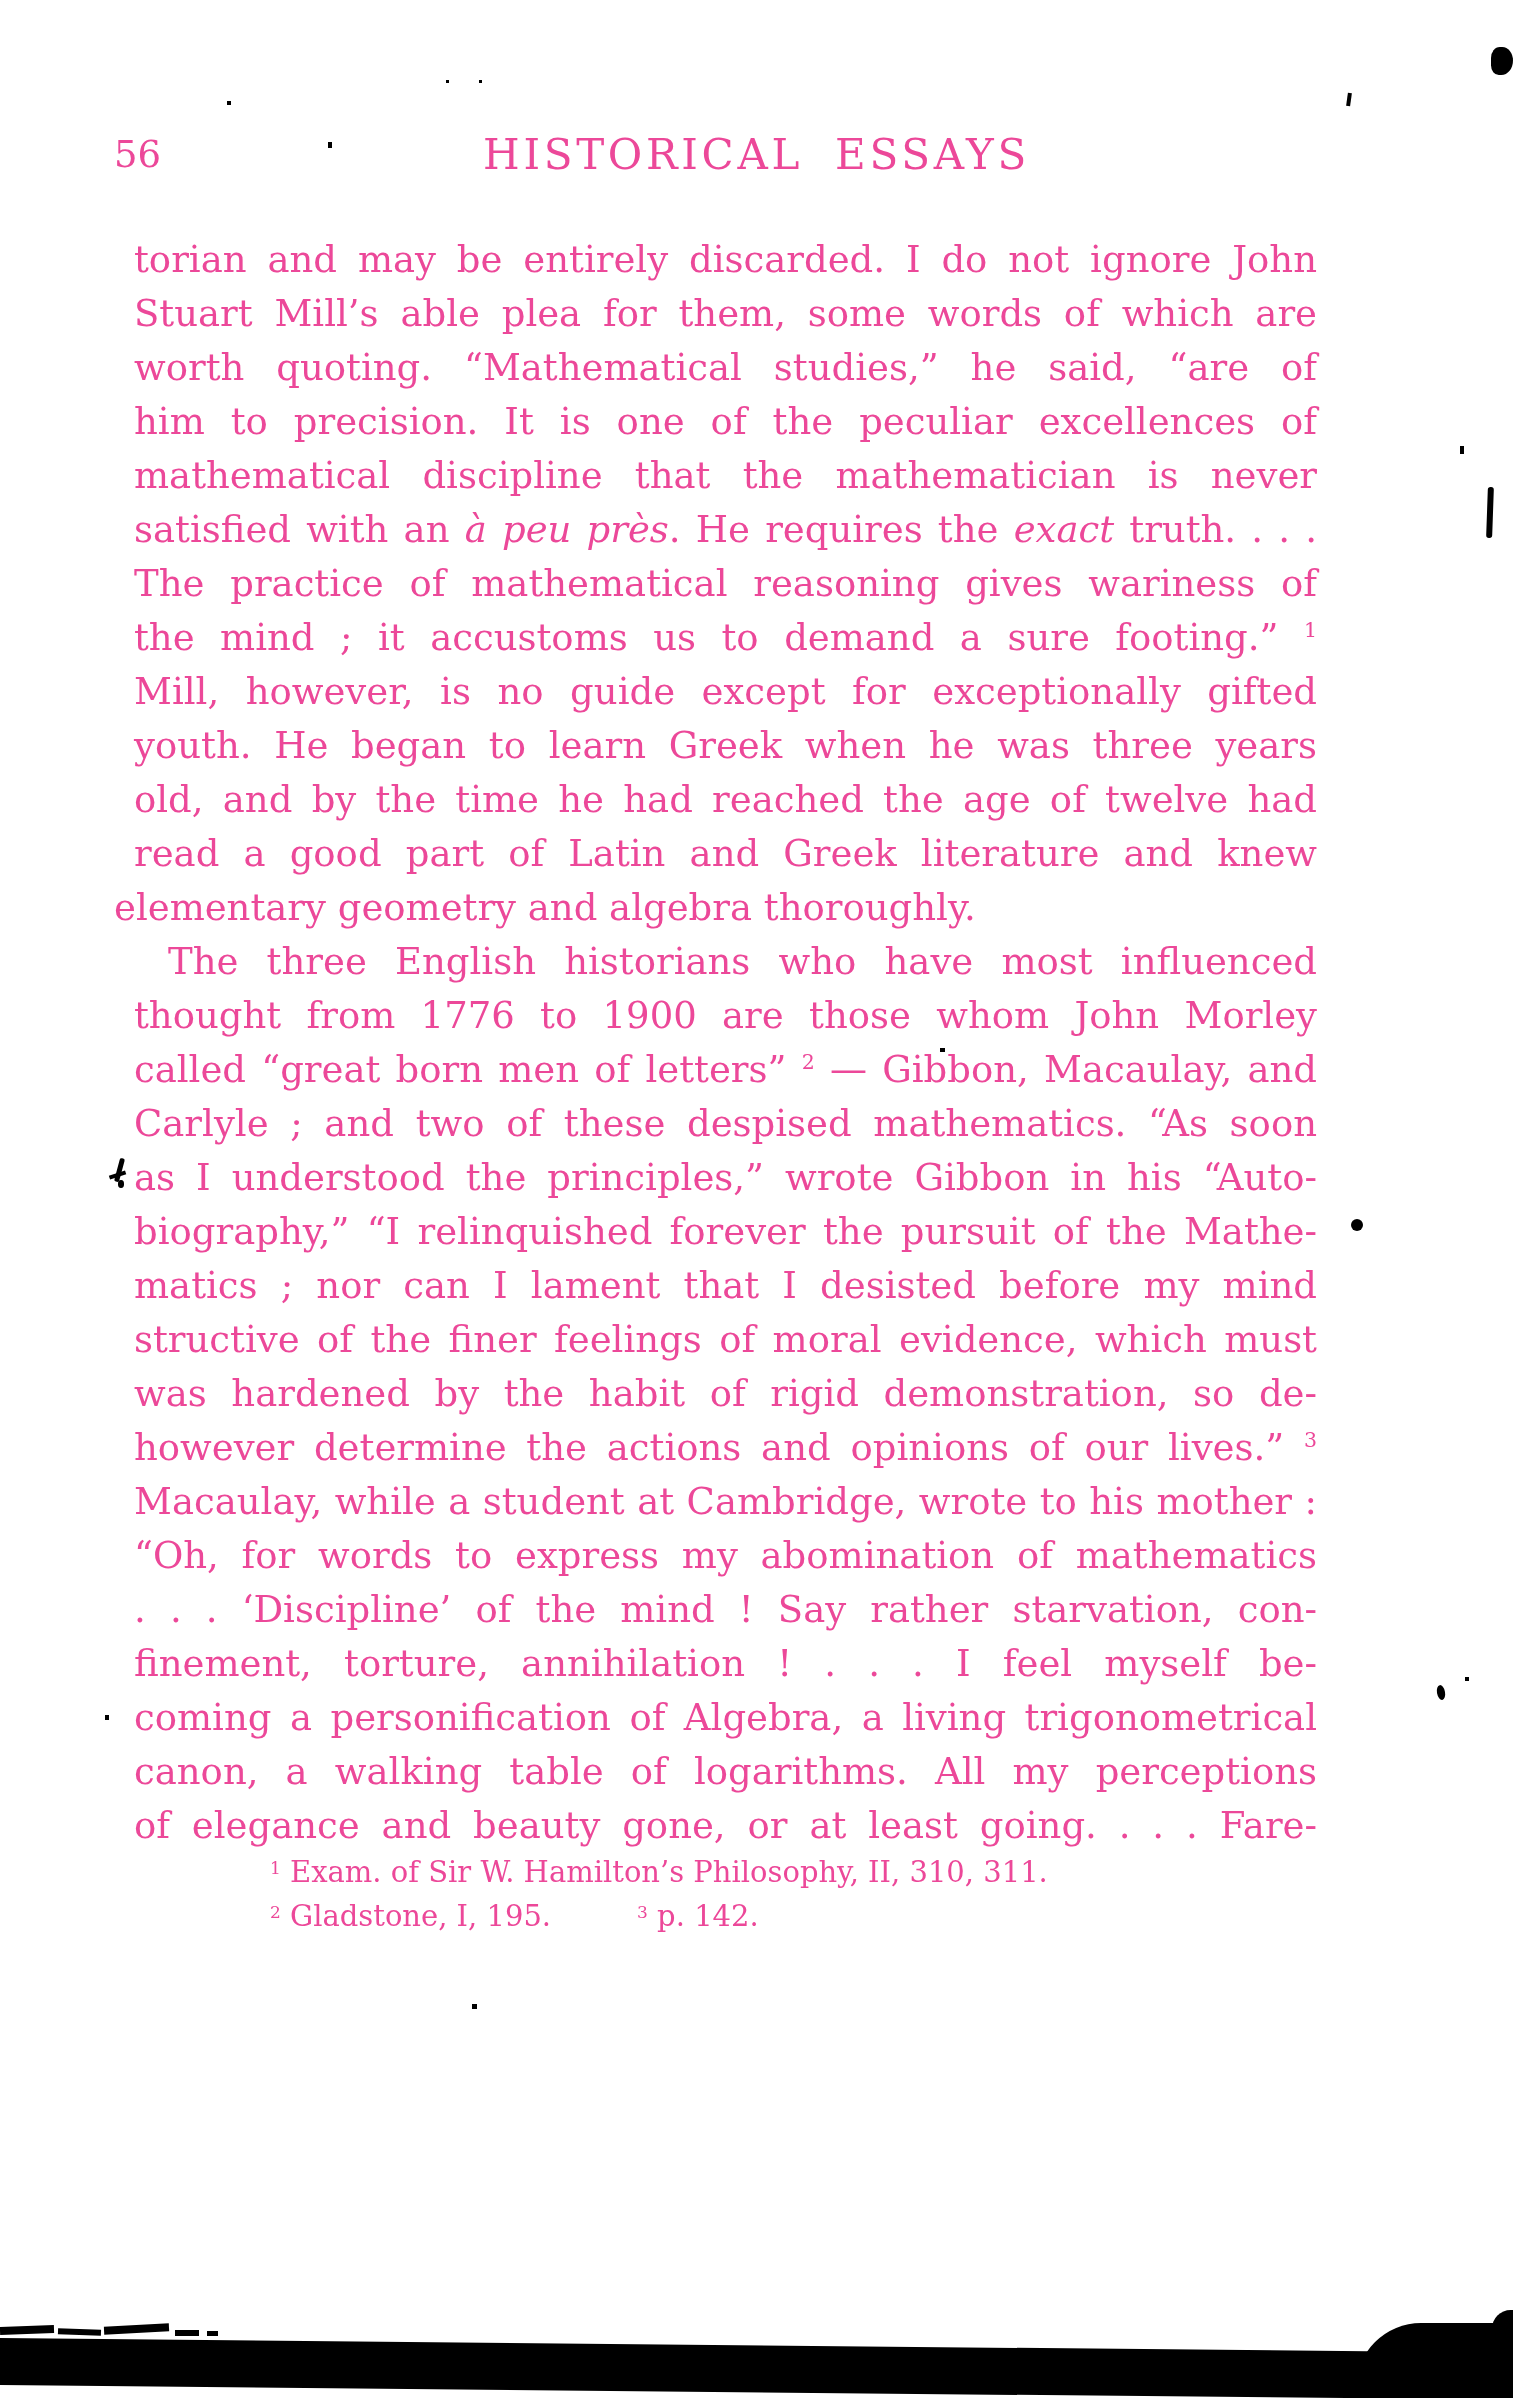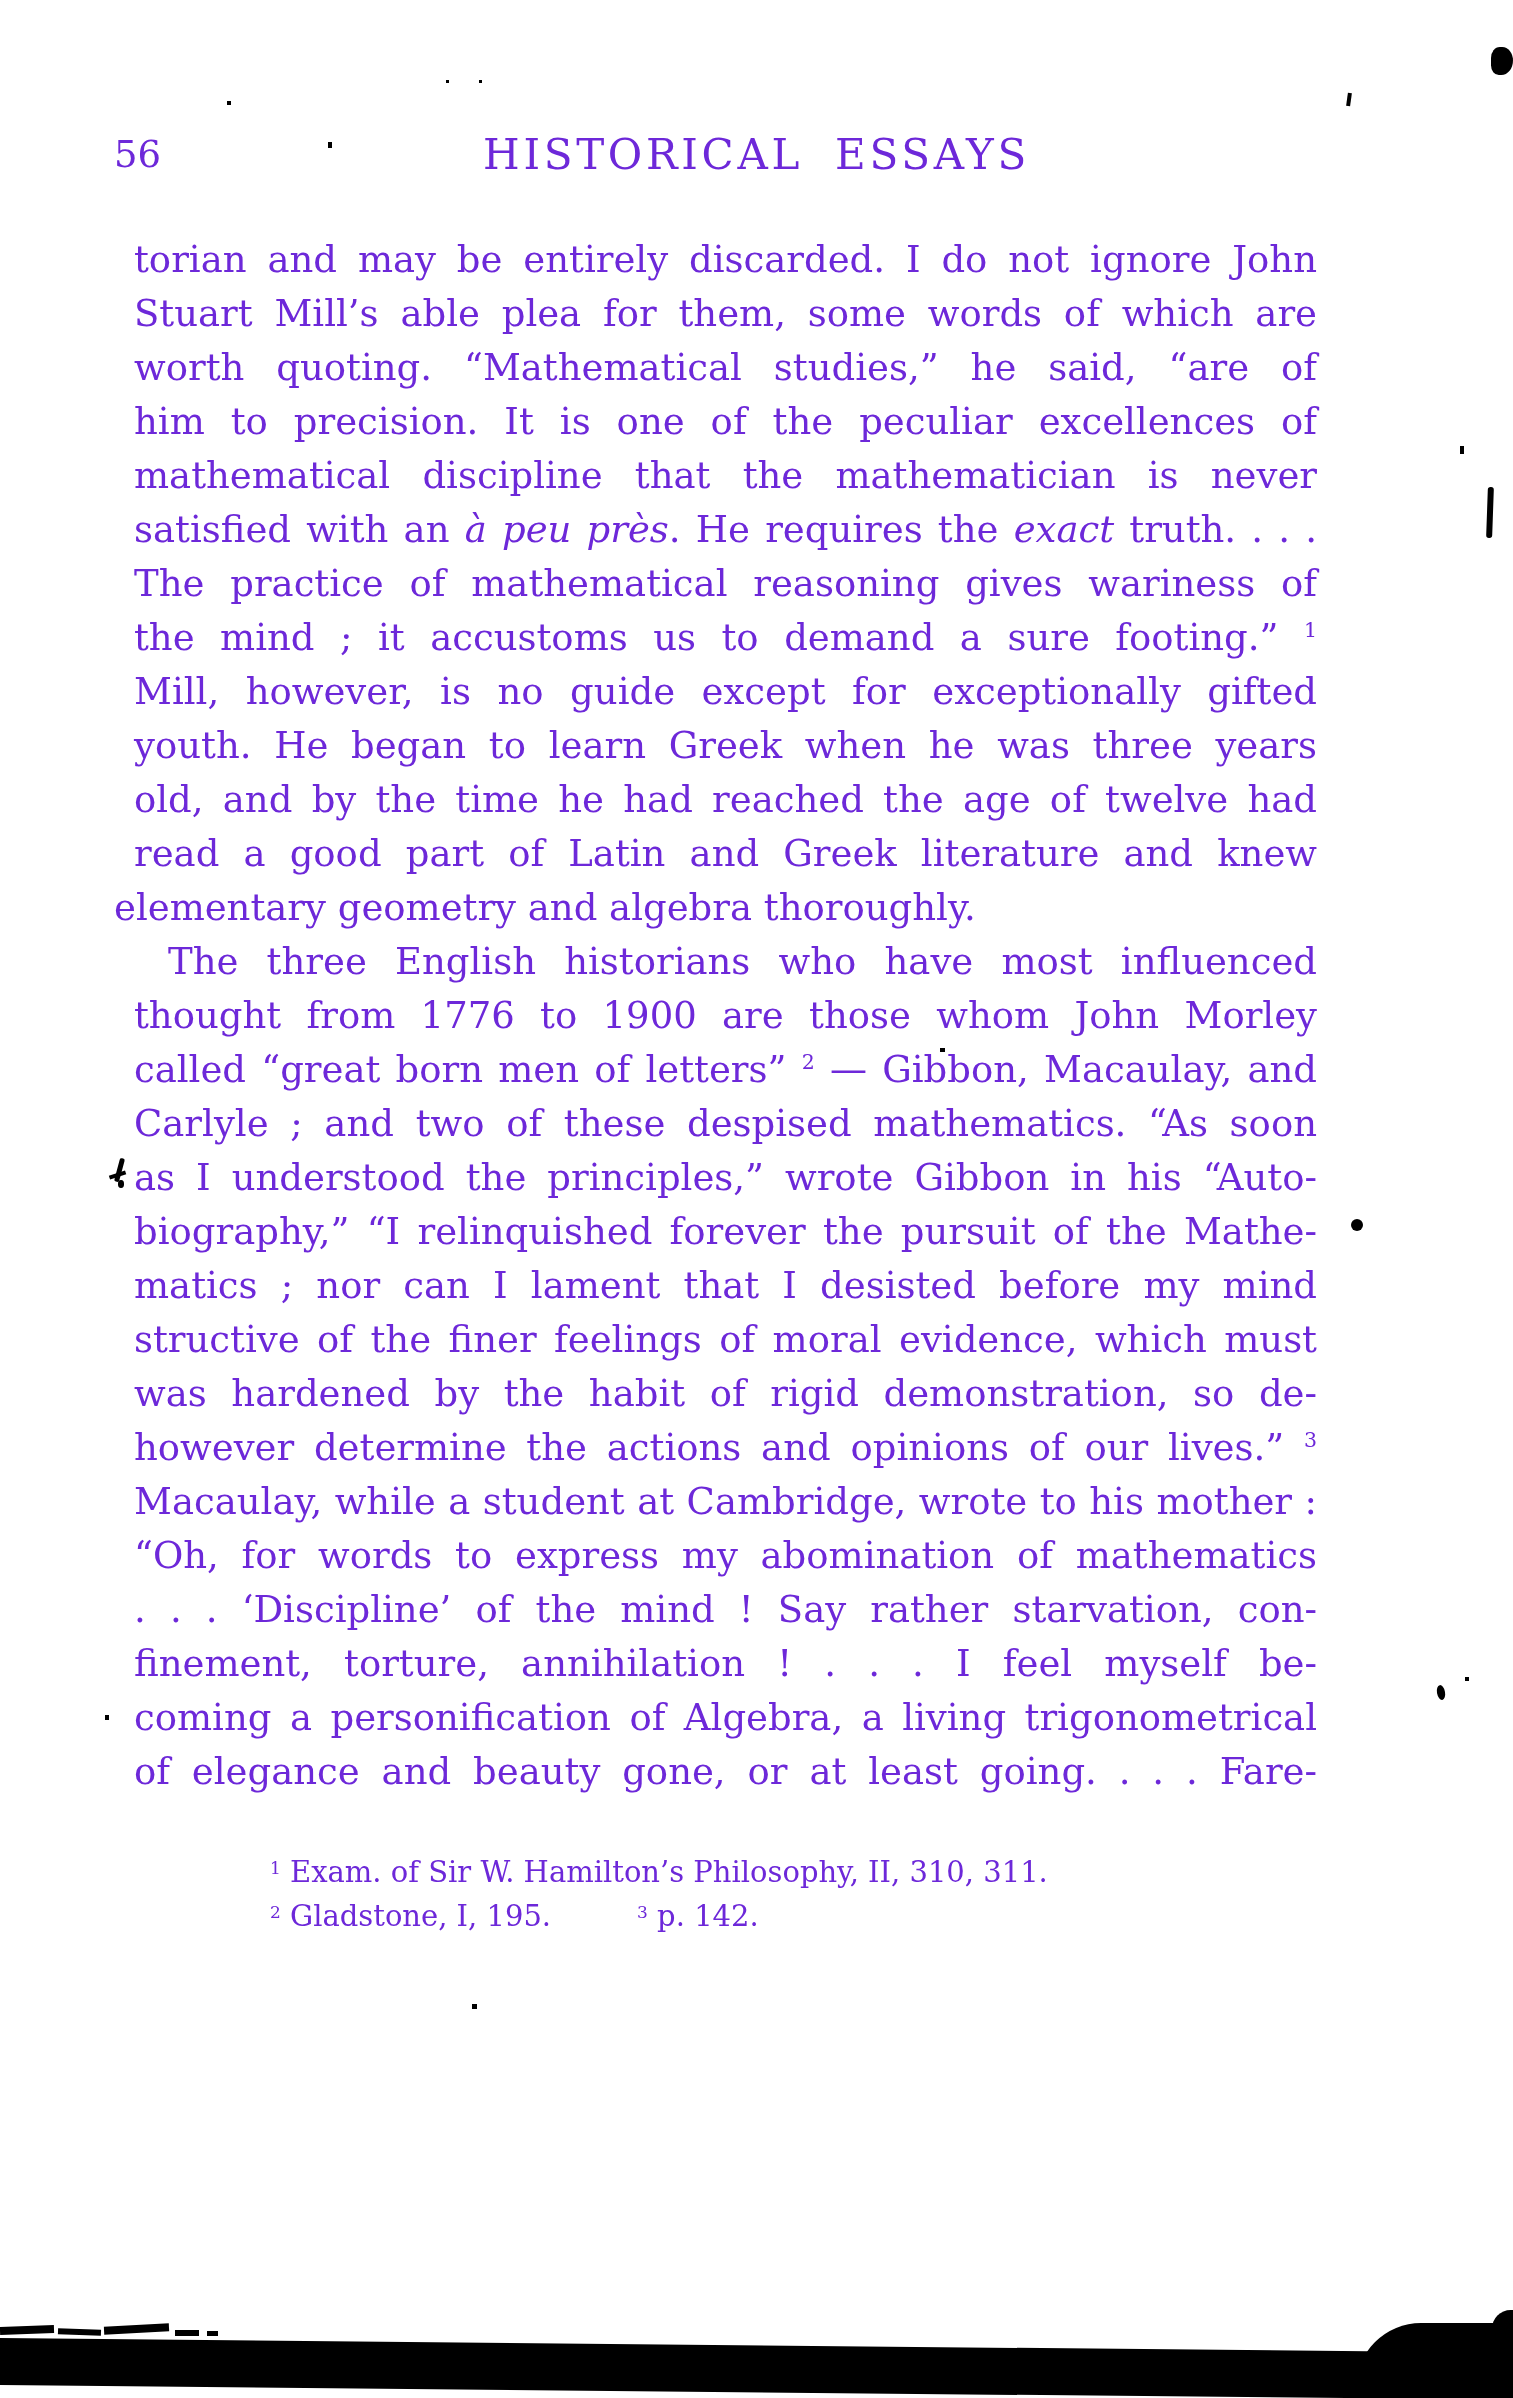--- a/index.html
+++ b/index.html
@@ -2,21 +2,21 @@
 <html style="font-size:15px"><head>
 <meta charset="utf-8">
 <style>
   html,body{margin:0;padding:0;background:#ffffff;}
   .page{
     position:relative;
     width:1513px;height:2399px;
     background:#ffffff;
     overflow:hidden;
     font-family:"DejaVu Serif","Liberation Serif",serif;
-    color:#6d28d9;
+    color:#ec4899;
   }
   .pagenum{
     position:absolute;left:114px;top:136px;
     font-size:37px;line-height:37px;
   }
   .header-title{
     position:absolute;left:0;right:0;top:136px;
     text-align:center;
     font-size:42px;line-height:37px;
     letter-spacing:3.7px;word-spacing:15px;
@@ -87,20 +87,21 @@
       <div class="line just"><span>biography,” “I relinquished forever the pursuit of the Mathe-</span></div>
       <div class="line just"><span>matics ; nor can I lament that I desisted before my mind</span></div>
       <div class="line just"><span>structive of the finer feelings of moral evidence, which must</span></div>
       <div class="line just"><span>was hardened by the habit of rigid demonstration, so de-</span></div>
       <div class="line just"><span>however determine the actions and opinions of our lives.” </span><sup>3</sup></div>
       <div class="line just"><span>Macaulay, while a student at Cambridge, wrote to his mother :</span></div>
       <div class="line just"><span>“Oh, for words to express my abomination of mathematics</span></div>
       <div class="line just"><span>. . . ‘Discipline’ of the mind !  Say rather starvation, con-</span></div>
       <div class="line just"><span>finement, torture, annihilation ! . . .  I feel myself be-</span></div>
       <div class="line just"><span>coming a personification of Algebra, a living trigonometrical</span></div>
+      <div class="line just"><span>canon, a walking table of logarithms.  All my perceptions</span></div>
       <div class="line just"><span>of elegance and beauty gone, or at least going. . . .  Fare-</span></div>
     </div>
 
   <div class="fn-block" id="footnotes">
       <div class="fnline"><sup>1</sup><span> Exam. of Sir W. Hamilton’s Philosophy, II, 310, 311.</span></div>
       <div class="fnline"><sup>2</sup><span> Gladstone, I, 195.</span><span class="fngap"></span><sup>3</sup><span> p. 142.</span></div>
     </div>
 
   <div class="art" style="left:227px;top:101px;width:3.7px;height:3.7px;"></div>
   <div class="art" style="left:328px;top:142px;width:3.7px;height:5.6px;"></div>

